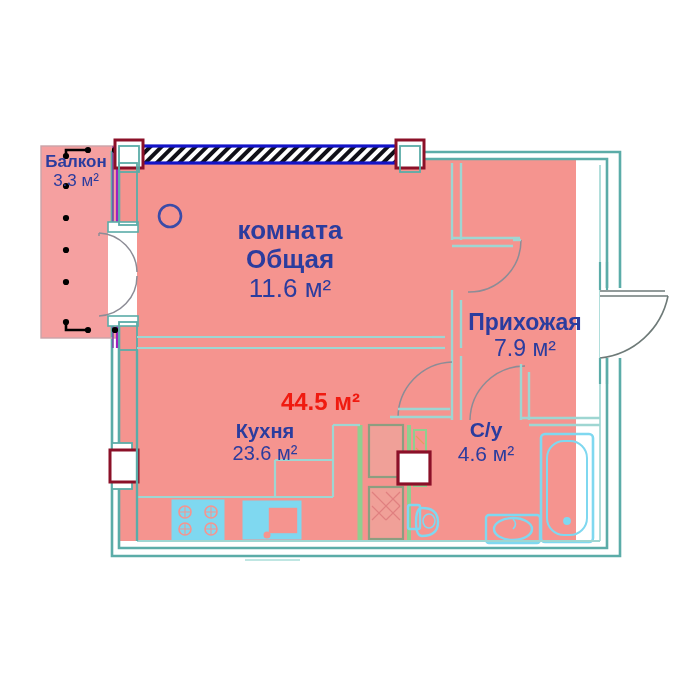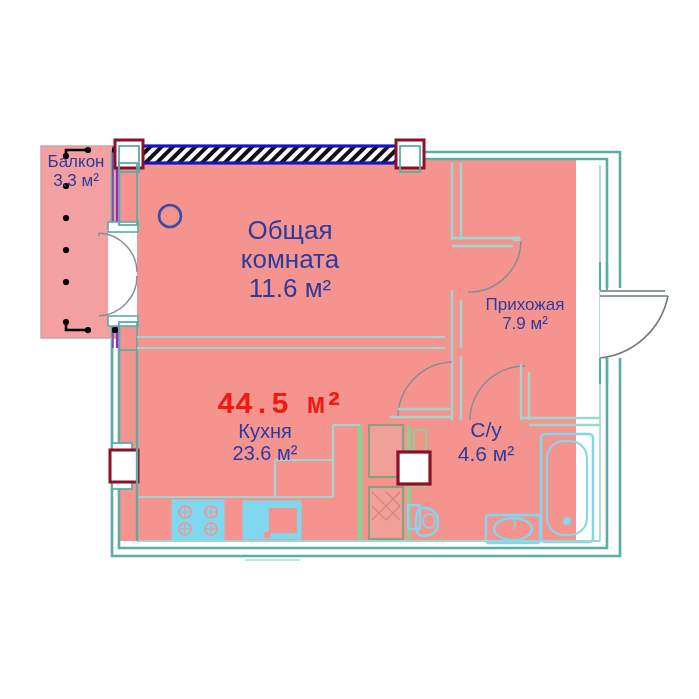--- a/index.html
+++ b/index.html
@@ -12,34 +12,33 @@
   #plan-root{position:relative;width:699px;height:699px;background:#ffffff;}
   #plan-svg{position:absolute;left:0;top:0;width:699px;height:699px;display:block;}
   .room-label{
     position:absolute;
     color:#2B3C9E;
     text-align:center;
     line-height:1.12;
     white-space:nowrap;
     user-select:none;
   }
-  .room-name{display:block;}
+  .room-name{display:block;font-weight:bold;}
   .room-area{display:block;}
   #label-total{
     position:absolute;
     color:#F01A10;
-    font-size:30px;
+    font-size:24px;
     font-weight:bold;
-    text-align:center;
+    text-align:right;
     white-space:nowrap;
     letter-spacing:0px;
-    font-family:Liberation Mono, monospace;
   }
   #label-living{left:180px;top:216px;width:220px;font-size:26px;}
-  #label-hall{left:440px;top:295px;width:170px;font-size:17px;}
+  #label-hall{left:440px;top:310px;width:170px;font-size:23px;}
   #label-kitchen{left:175px;top:420px;width:180px;font-size:20px;}
   #label-bath{left:425px;top:418px;width:110px;font-size:21px;margin-left:6px;}
   #label-balcony{left:34px;top:152px;width:84px;font-size:17px;}
   #label-total{left:200px;top:388px;width:160px;}
 </style>
 </head>
 <body>
 
 <div id="plan-root">
 
@@ -287,22 +286,22 @@
     </g>
 
     <g fill="none" stroke="#5BACA8" stroke-width="2.4">
       <line x1="137" y1="443" x2="137" y2="541"></line>
       <line x1="137" y1="350" x2="137" y2="443"></line>
     </g>
 
   </svg>
 
   <div class="room-label" id="label-living">
+    <span class="room-name">комната</span>
     <span class="room-name">Общая</span>
-    <span class="room-name">комната</span>
     <span class="room-area">11.6 м²</span>
   </div>
 
   <div class="room-label" id="label-hall">
     <span class="room-name">Прихожая</span>
     <span class="room-area">7.9 м²</span>
   </div>
 
   <div class="room-label" id="label-kitchen">
     <span class="room-name">Кухня</span>

